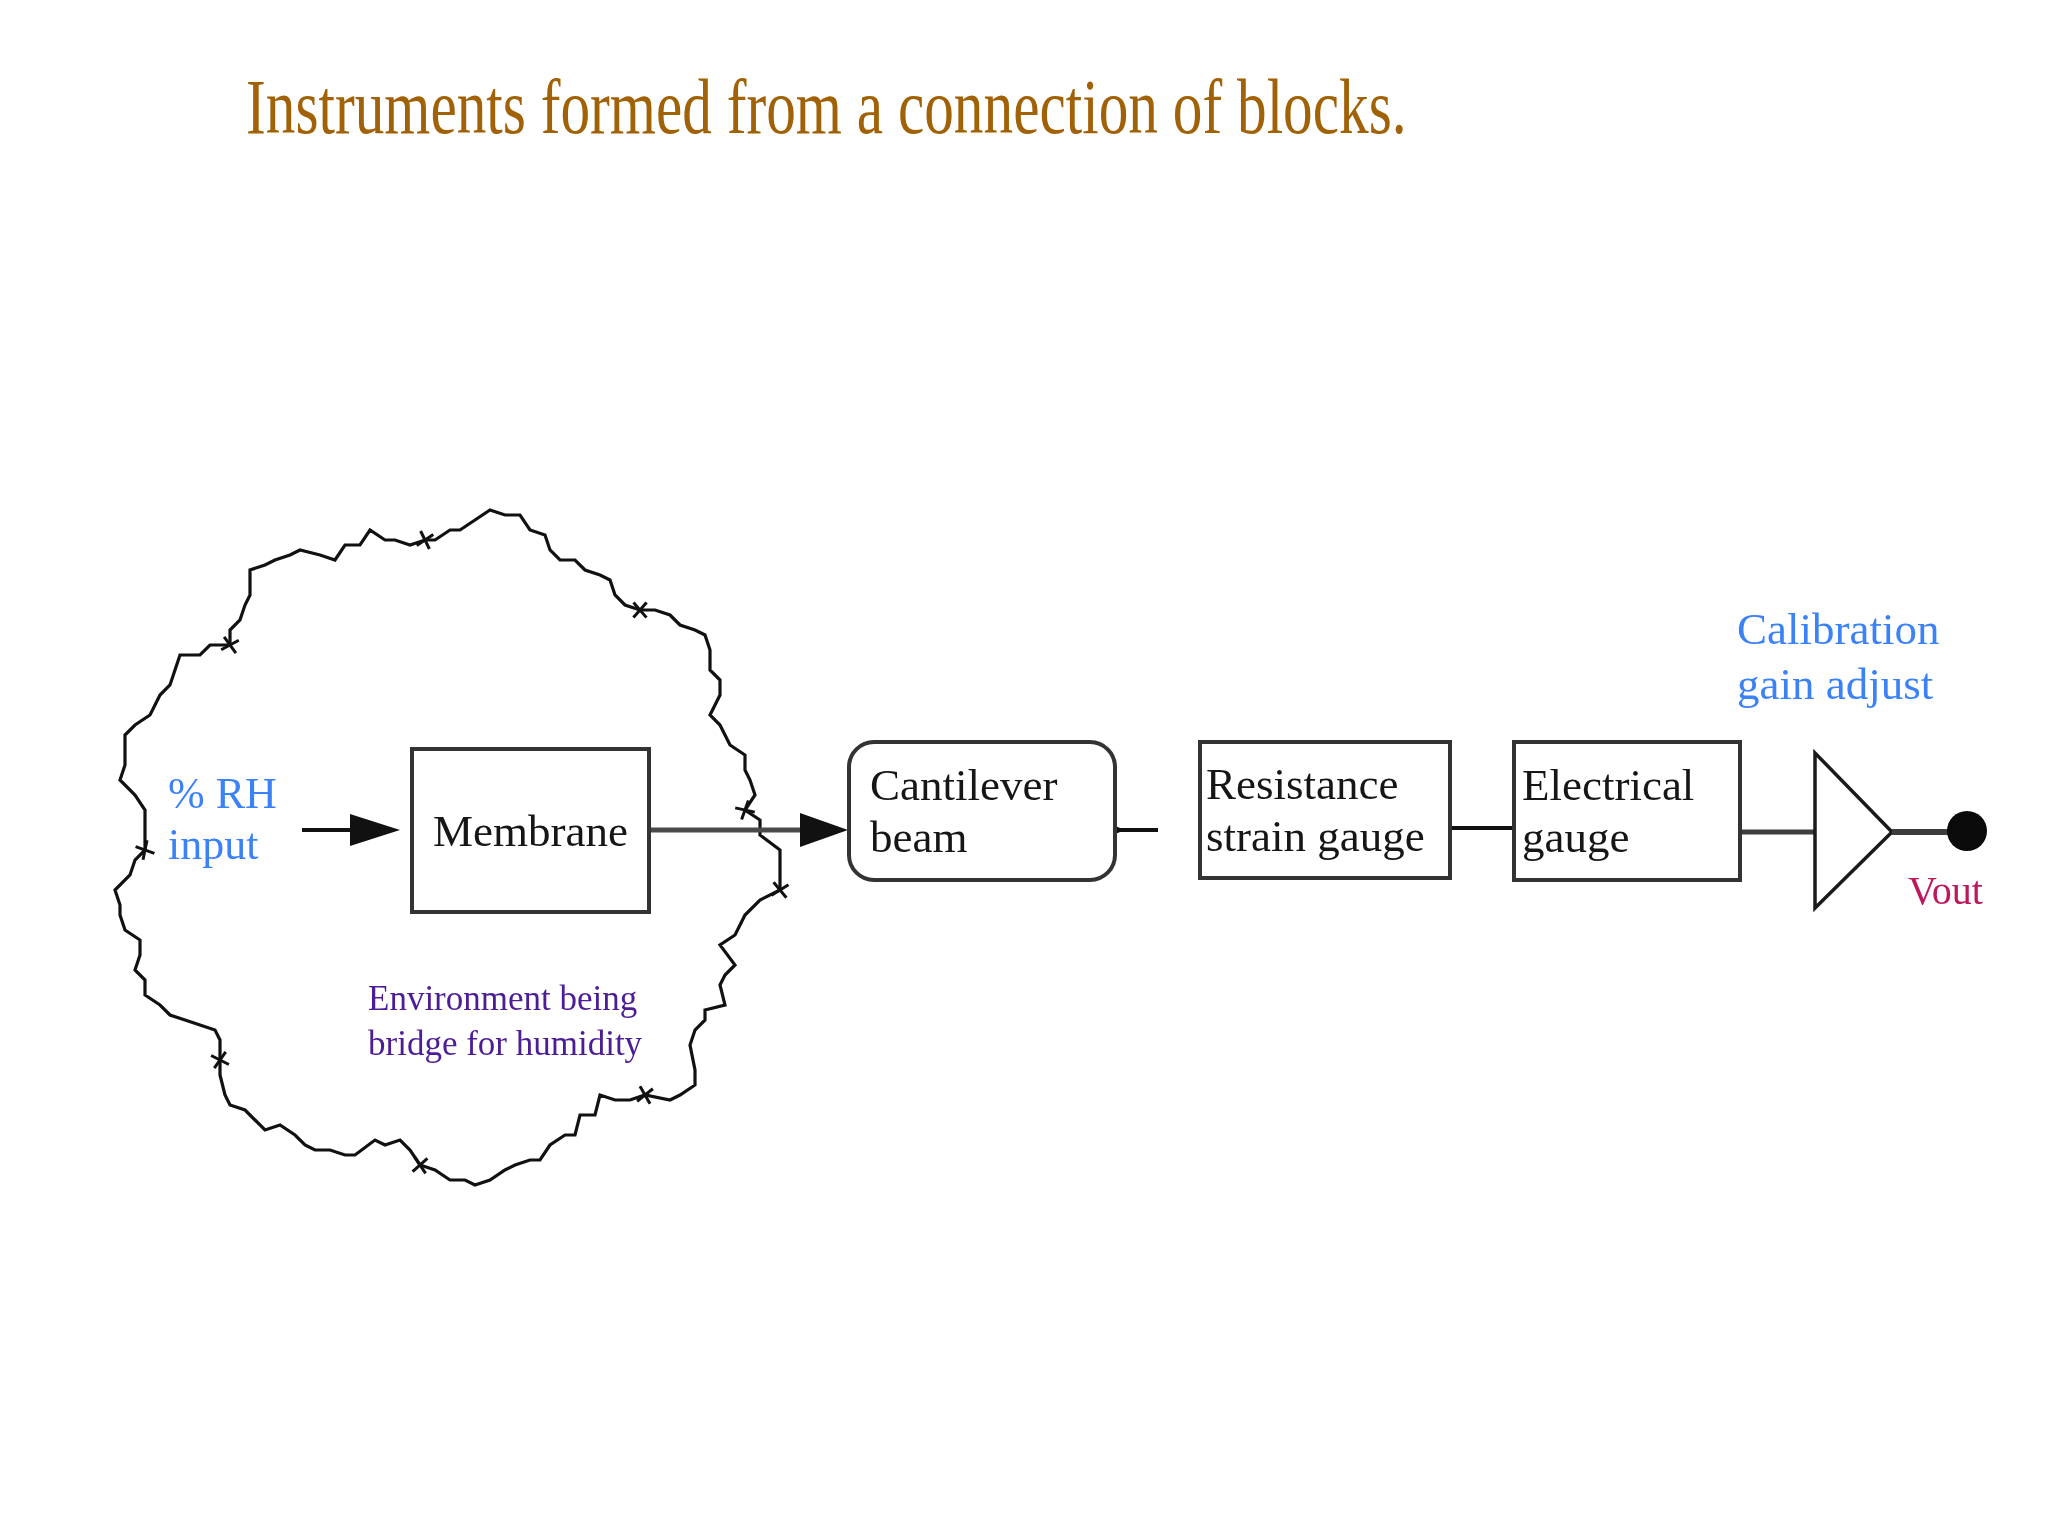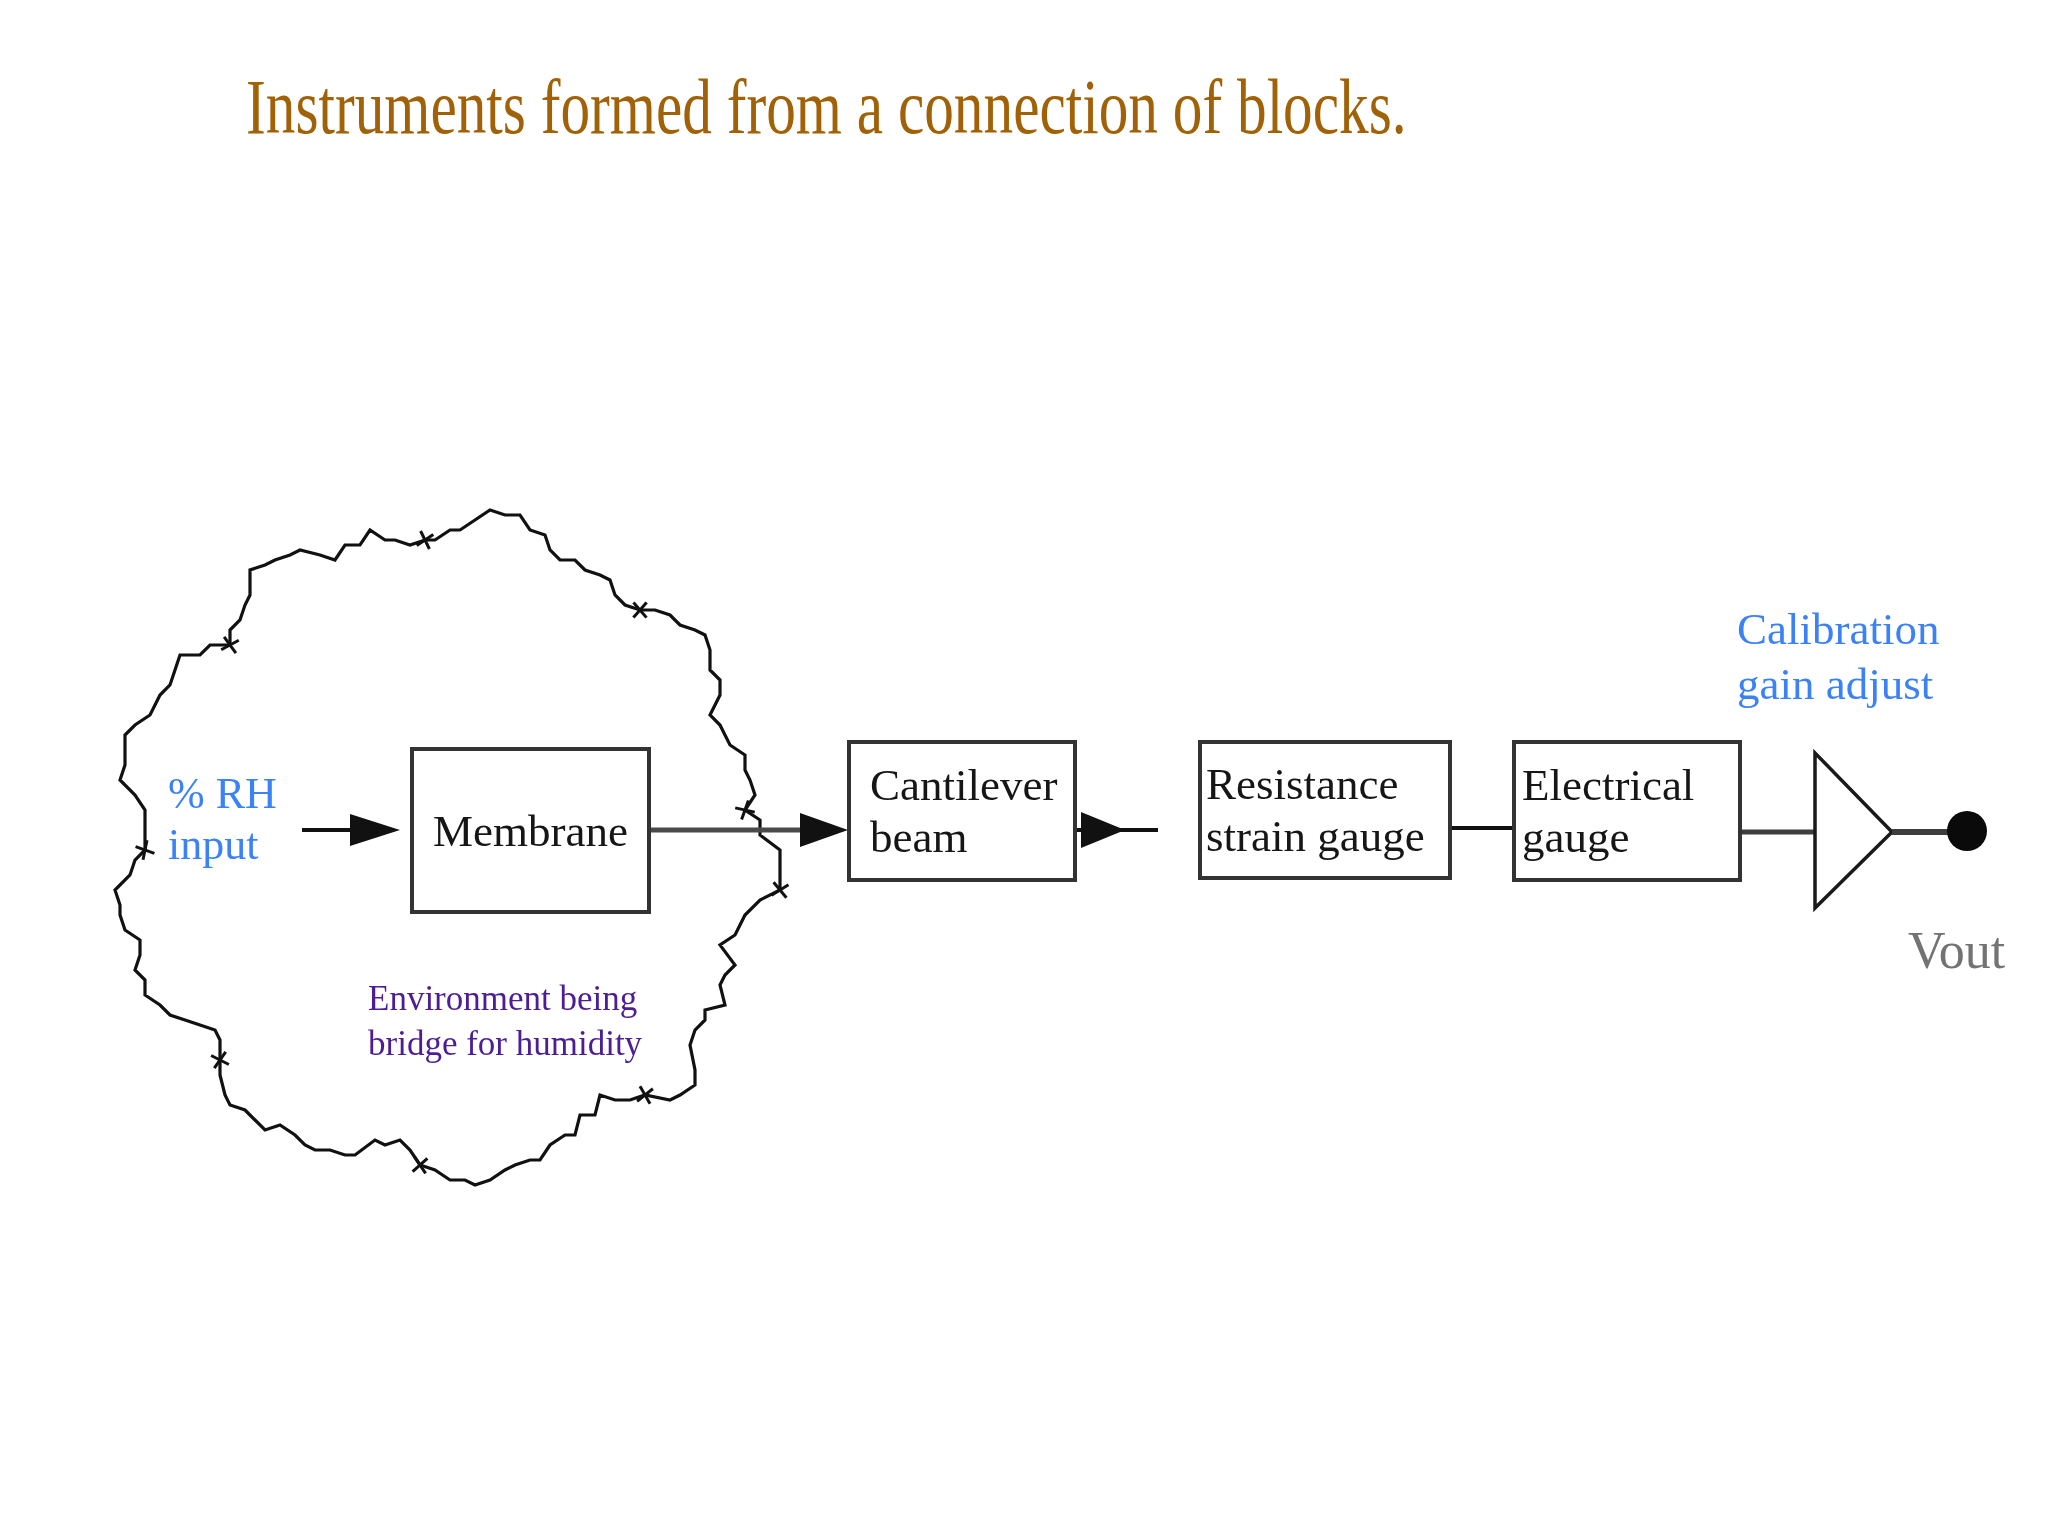--- a/index.html
+++ b/index.html
@@ -16,29 +16,29 @@
   
   svg.gfx{position:absolute;left:0;top:0;}
   
   .box{
     position:absolute;box-sizing:border-box;background:#ffffff;
     border:4px solid #333333;display:flex;flex-direction:column;justify-content:center;
     padding-left:19px;font-size:45px;line-height:52px;color:#161616;
   }
   .box .bl{white-space:nowrap;}
   #box-membrane{left:410px;top:747px;width:241px;height:167px;}
-  #box-cantilever{left:847px;top:740px;width:230px;height:142px;}
+  #box-cantilever{left:847px;top:740px;width:270px;height:142px;border-radius:27px;}
   #box-resistance{left:1158px;top:740px;width:254px;height:140px;padding-left:4px;margin-left:40px;}
   #box-electrical{left:1512px;top:740px;width:230px;height:142px;padding-left:6px;}
   
   .lbl{position:absolute;white-space:nowrap;color:#3b82f6;}
   #lbl-input{left:168px;top:768px;font-size:44px;line-height:51px;}
   #lbl-env{left:368px;top:976px;font-size:35px;line-height:45px;color:#4c1d95;}
   #lbl-cal{left:1737px;top:602px;font-size:45px;line-height:55px;}
-  #lbl-vout{left:1908px;top:920px;font-size:52px;line-height:62px;color:#737373;}
+  #lbl-vout{left:1908px;top:860px;font-size:40px;line-height:62px;color:#be185d;}
 </style>
 </head>
 <body>
 
 <div class="title">
   <span class="title-inner">Instruments formed from a connection of blocks.</span>
 </div>
 
 <svg class="gfx" width="2048" height="1536" viewBox="0 0 2048 1536">
 

